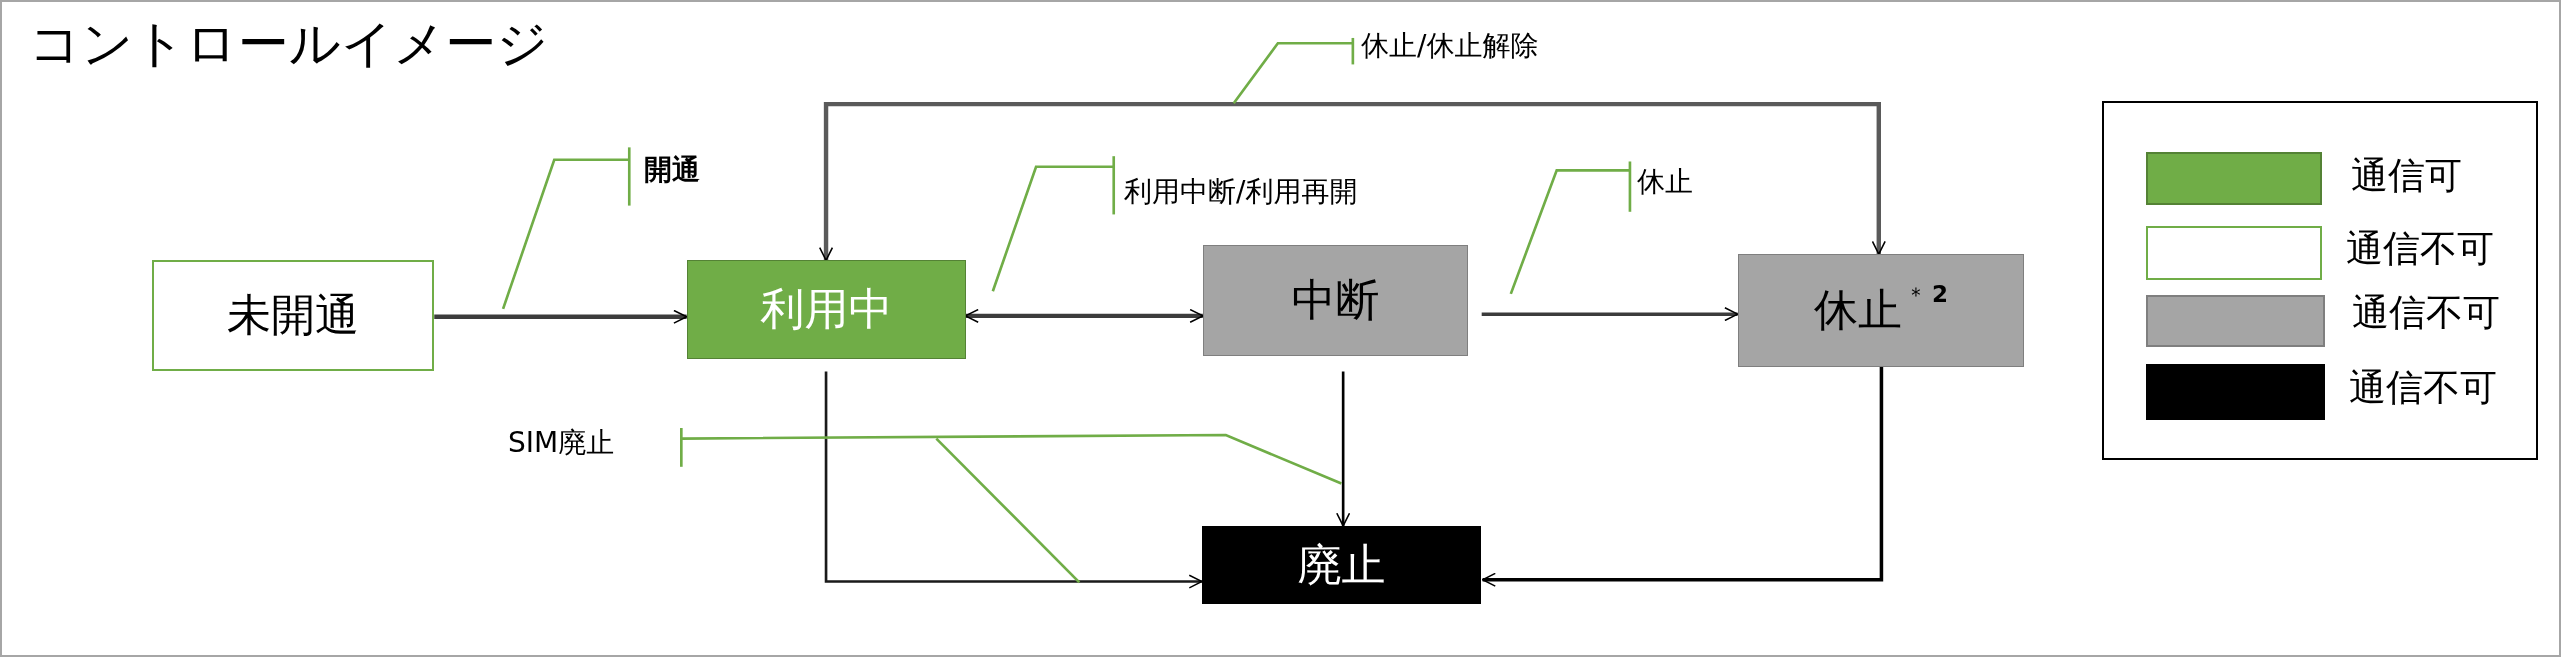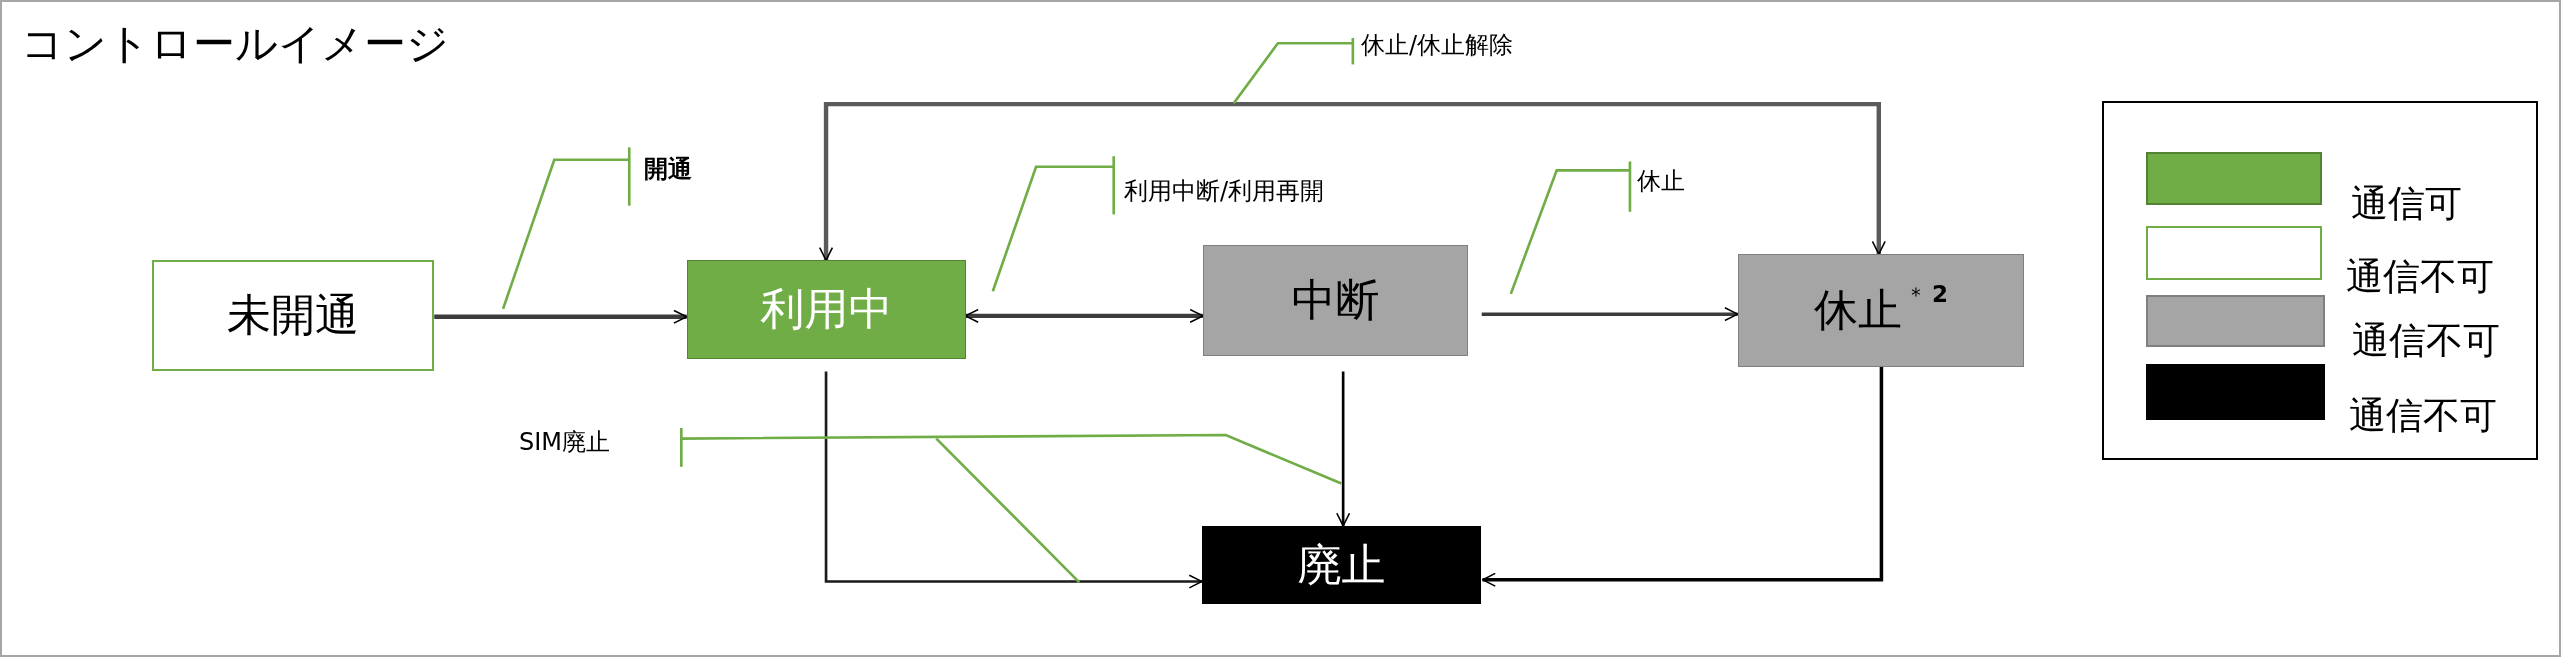--- a/index.html
+++ b/index.html
@@ -1,35 +1,35 @@
 <!DOCTYPE html>
 <html style="font-size:14px"><head>
 <meta charset="utf-8">
 <style>
   html, body { margin: 0; padding: 0; background: #ffffff; }
   body { width: 2576px; height: 668px; position: relative; overflow: hidden;
          font-family: "DejaVu Sans", "Liberation Sans", sans-serif; color: #000; }
   #frame { position: absolute; left: 0; top: 0; width: 2557px; height: 653px;
            border: 2.6px solid #a6a6a6; background: #fff; box-sizing: content-box; }
   #wires { position: absolute; left: 0; top: 0; width: 2576px; height: 668px; }
-  .title { position: absolute; left: 21px; top: 19.4px; font-size: 42px; line-height: 49px; white-space: nowrap; }
+  .title { position: absolute; left: 29px; top: 19.4px; font-size: 51px; line-height: 49px; white-space: nowrap; }
   .node { position: absolute; box-sizing: border-box; display: flex; align-items: center; justify-content: center;
           font-size: 44px; white-space: nowrap; }
   .node-white { background: #ffffff; border: 2.6px solid #70ad47; color: #000; }
   .node-green { background: #70ad47; border: 1.8px solid #548235; color: #ffffff; }
   .node-gray  { background: #a5a5a5; border: 1.8px solid #7f7f7f; color: #000; }
   .node-black { background: #000000; border: 1.8px solid #000; color: #ffffff; }
   .sup { font-size: 23px; position: relative; top: -16px; margin-left: 3.5px; }
   .sup-star { font-size: 21px; }
   .sup-num { font-weight: bold; margin-left: 5.3px; }
-  .callout { position: absolute; font-size: 24px; line-height: 35px; white-space: nowrap; }
+  .callout { position: absolute; font-size: 28px; line-height: 35px; white-space: nowrap; }
   .legend { position: absolute; left: 2102px; top: 101px; width: 436px; height: 359px;
             box-sizing: border-box; border: 2.6px solid #000; background: #fff; }
   .swatch { position: absolute; box-sizing: border-box; width: 176px; }
-  .legend-label { position: absolute; font-size: 37px; line-height: 39px; white-space: nowrap; margin-top: 28px; }
+  .legend-label { position: absolute; font-size: 37px; line-height: 39px; white-space: nowrap; }
 </style>
 </head>
 <body>
 
 <div id="frame"></div>
 
 <svg id="wires" xmlns="http://www.w3.org/2000/svg" viewBox="0 0 2919 757">
   <defs>
     <marker id="arrow" viewBox="0 0 20 20" refX="19" refY="10" markerWidth="16" markerHeight="16" markerUnits="userSpaceOnUse" orient="auto-start-reverse">
       <path d="M1,1 L19,10 L1,19" fill="none" stroke="#000" stroke-width="2.2"></path>
@@ -91,21 +91,21 @@
 </div>
 
 <div class="node node-black" style="left:1202px; top:526px; width:279px; height:78px;">
   <span>廃止</span>
 </div>
 
 <div class="callout" style="left:644px; top:152px;font-weight:bold;">開通</div>
 <div class="callout" style="left:1124px; top:174px;">利用中断/利用再開</div>
 <div class="callout" style="left:1637px; top:164px;">休止</div>
 <div class="callout" style="left:1361px; top:28px;">休止/休止解除</div>
-<div class="callout" style="left:519px; top:425px;">SIM廃止</div>
+<div class="callout" style="left:508px; top:425px;">SIM廃止</div>
 
 <div class="legend">
   <div class="swatch" style="left:42px; top:49px; height:53px; background:#70ad47; border:2.6px solid #548235;"></div>
   <div class="legend-label" style="left:247px; top:53px;">通信可</div>
 
   <div class="swatch" style="left:42px; top:123px; height:54px; background:#ffffff; border:2.6px solid #70ad47;"></div>
   <div class="legend-label" style="left:242px; top:126px;">通信不可</div>
 
   <div class="swatch" style="left:42px; top:192px; height:52px; width:179px; background:#a5a5a5; border:2.6px solid #7f7f7f;"></div>
   <div class="legend-label" style="left:248px; top:190px;">通信不可</div>

